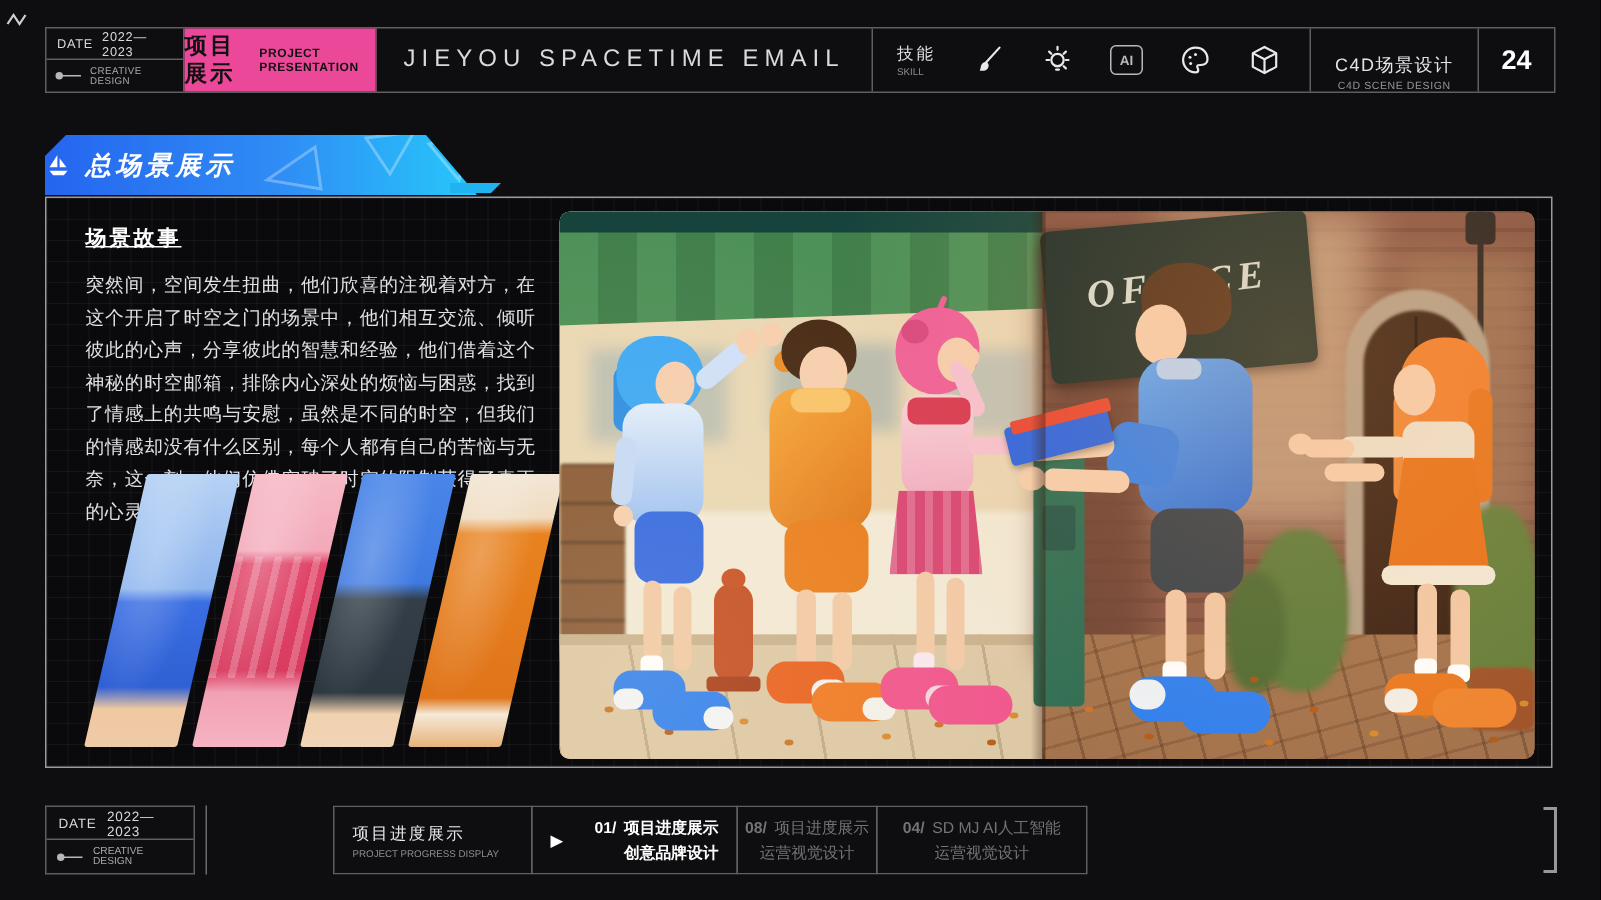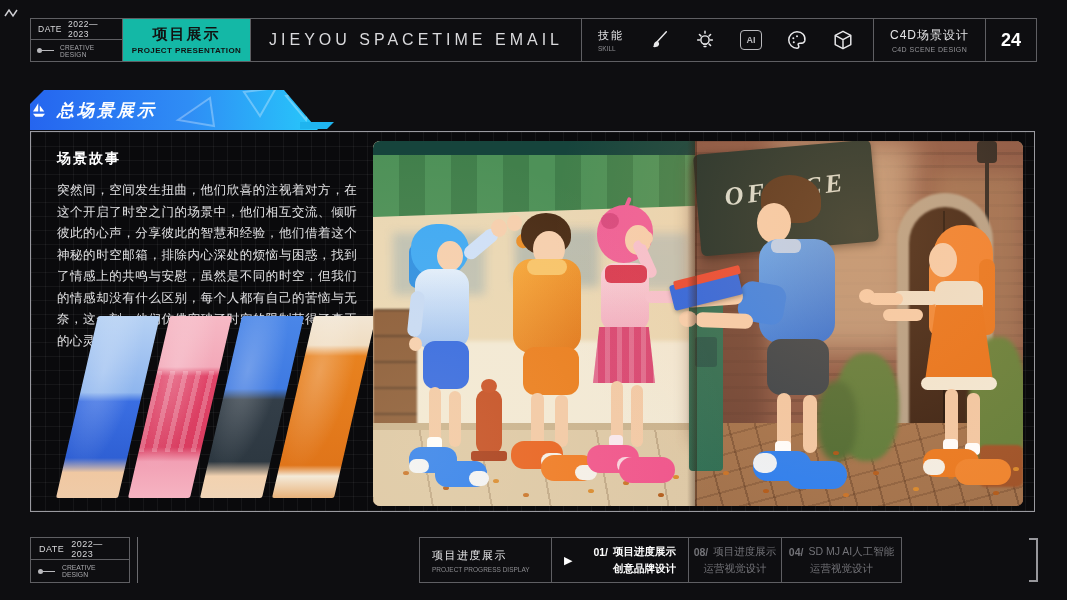--- a/index.html
+++ b/index.html
@@ -12,33 +12,33 @@
   .topbar{position:absolute;left:30px;top:18px;width:1007px;height:44px;display:flex;
           border:1px solid #5f5f63;box-sizing:border-box;}
   .tb{border-right:1px solid #5f5f63;box-sizing:border-box;height:100%;}
   .tb:last-child{border-right:none;}
   .date-box{width:92px;font-size:8.5px;color:#d8d8db;}
   .date-box .r1,.date-box .r2{height:50%;display:flex;align-items:center;padding:0 7px;gap:6px;box-sizing:border-box;}
   .date-box .r1{border-bottom:1px solid #5f5f63;letter-spacing:.5px;}
   .date-box .r2{font-size:6.5px;color:#a8a8ac;letter-spacing:.3px;}
   .arrowline{width:16px;height:1px;background:#b8b8bc;position:relative;flex:none;}
   .arrowline:before{content:"";position:absolute;left:-1px;top:-2px;width:5px;height:5px;border-radius:50%;background:#b8b8bc;}
-  .white-box{width:128px;background:#14b8a6;color:#111;display:flex;flex-direction:column;align-items:center;justify-content:center;gap:2px;}
+  .white-box{width:128px;background:#ec4899;color:#111;display:flex;flex-direction:row;align-items:center;justify-content:center;gap:2px;}
   .white-box .cn{font-size:15px;font-weight:700;letter-spacing:2px;}
   .white-box .en{font-size:8px;font-weight:700;letter-spacing:.4px;}
   .skill-box{width:292px;display:flex;align-items:center;gap:24px;padding:0 16px;box-sizing:border-box;}
   .skill-lab{display:flex;flex-direction:column;gap:2px;}
   .skill-lab .cn{font-size:11px;color:#e0e0e2;letter-spacing:2px;}
   .skill-lab .en{font-size:6.5px;color:#8d8d91;}
   .sicon{width:22px;height:22px;flex:none;display:flex;align-items:center;justify-content:center;}
   .ai-badge{width:20px;height:18px;border:1.5px solid #b9b9bd;border-radius:4px;color:#b9b9bd;
             font-size:9px;font-weight:700;display:flex;align-items:center;justify-content:center;}
   .title-box{flex:1;display:flex;align-items:center;justify-content:center;font-size:16px;
              letter-spacing:4px;color:#dadadd;}
-  .c4d-box{width:112px;display:flex;flex-direction:column;align-items:center;justify-content:center;gap:2px;}
+  .c4d-box{width:112px;display:flex;flex-direction:column;align-items:center;justify-content:flex-end;gap:2px;}
   .c4d-box .cn{font-size:12px;color:#e4e4e6;letter-spacing:1px;}
   .c4d-box .en{font-size:7px;color:#96969a;letter-spacing:.4px;}
   .page-box{width:50px;display:flex;align-items:center;justify-content:center;font-size:18px;font-weight:800;color:#fff;}
 
   
   .banner{position:absolute;left:30px;top:90px;width:288px;height:40px;
           background:linear-gradient(90deg,#2565ef 0%,#2f8df5 55%,#27c8fa 100%);
           clip-path:polygon(14px 0,calc(100% - 34px) 0,100% 100%,0 100%,0 14px);
           display:flex;align-items:center;box-sizing:border-box;gap:9px;overflow:hidden;}
   .banner .lab{font-size:17px;font-weight:800;font-style:italic;letter-spacing:3px;color:#fff;z-index:2;}
@@ -46,21 +46,21 @@
   .banner-tail{position:absolute;left:300px;top:122px;width:34px;height:7px;background:#1fb4ef;
                clip-path:polygon(0 0,100% 0,calc(100% - 7px) 100%,0 100%);}
 
   
   .content{position:absolute;left:30px;top:131px;width:1005px;height:381px;box-sizing:border-box;
            border:1px solid #9a9aa0;background-color:#0a0a0c;
            background-image:linear-gradient(rgba(255,255,255,.05) 1px,transparent 1px),
                             linear-gradient(90deg,rgba(255,255,255,.05) 1px,transparent 1px);
            background-size:14px 14px;}
   .story{position:absolute;left:26px;top:18px;width:300px;}
-  .story h3{margin:0 0 12px 0;font-size:14px;letter-spacing:2px;color:#fff;}
+  .story h3{margin:0 0 12px 0;font-size:14px;letter-spacing:2px;color:#fff;text-decoration:underline;}
   .story p{margin:0;font-size:12.5px;line-height:1.72;color:#e2e2e4;text-align:justify;letter-spacing:.3px;}
 
   
   .thumbs{position:absolute;left:30px;top:184px;width:290px;height:182px;}
   .thumb{position:absolute;top:0;width:62px;height:182px;transform:skewX(-13deg);overflow:hidden;border-radius:2px;}
   .t1{left:16px;background:linear-gradient(180deg,#b6d1f4 0%,#8fb6ee 42%,#3a6ee2 47%,#2f60d4 78%,#f0c8a2 86%,#efcba8 100%);}
   .t2{left:88px;background:linear-gradient(180deg,#f6b9c5 0%,#f3a9b9 28%,#e04468 33%,#d93c60 72%,#f2a0b4 80%,#f6b4c2 100%);}
   .t3{left:160px;background:linear-gradient(180deg,#4a86e8 0%,#3f7ae2 40%,#333e48 46%,#2d3841 80%,#f2d2b0 88%,#efd4b6 100%);}
   .t4{left:232px;background:linear-gradient(180deg,#f2e6d4 0%,#f0ddc2 16%,#e8821f 22%,#e0751a 82%,#f4ead8 88%,#e8b27a 100%);}
   .thumb:after{content:"";position:absolute;inset:0;background:radial-gradient(ellipse at 30% 30%,rgba(255,255,255,.25),transparent 55%);}
@@ -84,33 +84,33 @@
   .pavL{background:#ddc8a6;
      background-image:repeating-linear-gradient(80deg,rgba(120,90,60,.28) 0 2px,transparent 2px 58px);}
 
   
   .bdate{position:absolute;left:30px;top:537px;width:100px;height:46px;border:1px solid #5f5f63;
          box-sizing:border-box;font-size:9px;color:#d8d8db;}
   .bdate .r1,.bdate .r2{height:50%;display:flex;align-items:center;padding:0 8px;gap:7px;box-sizing:border-box;}
   .bdate .r1{border-bottom:1px solid #5f5f63;letter-spacing:.5px;}
   .bdate .r2{font-size:6.8px;color:#a8a8ac;}
   .btick{position:absolute;left:137px;top:537px;height:46px;border-left:1px solid #6b6b6f;}
-  .bstrip{position:absolute;left:222px;top:537px;width:680px;height:46px;display:flex;overflow:hidden;justify-content:flex-end;}
+  .bstrip{position:absolute;left:222px;top:537px;width:680px;height:46px;display:flex;overflow:hidden;}
   .bb{border:1px solid #5f5f63;box-sizing:border-box;height:46px;flex:none;margin-left:-1px;
       display:flex;align-items:center;justify-content:center;}
   .bb:first-child{margin-left:0;}
   .bb-prog{width:133px;flex-direction:column;gap:3px;align-items:flex-start;padding:0 12px;}
   .bb-prog .cn{font-size:11px;color:#e8e8ea;letter-spacing:1.5px;}
   .bb-prog .en{font-size:6.5px;color:#8d8d91;}
   .bb-item{flex-direction:column;gap:3px;font-size:10.5px;color:#737378;}
   .bb-item .rw{display:flex;gap:5px;align-items:center;}
   .bb1{width:138px;flex-direction:row;gap:0;justify-content:flex-start;padding:0 12px;box-sizing:border-box;}
   .bb1 .play{color:#fff;font-size:11px;margin-right:auto;}
   .bb1 .lines{display:flex;flex-direction:column;gap:3px;align-items:flex-end;color:#fff;font-weight:700;}
-  .bb2{width:109px;} .bb3{width:94px;} .bb4{width:121px;}
+  .bb2{width:109px;} .bb3{width:94px;} .bb4{width:141px;}
   .bb5{width:120px;color:#e8e8ea;font-weight:700;align-items:flex-start;padding-left:14px;box-sizing:border-box;}
   .rbracket{position:absolute;left:1029px;top:538px;width:9px;height:44px;
             border-top:2px solid #97979c;border-right:2px solid #97979c;border-bottom:2px solid #97979c;box-sizing:border-box;}
   .squiggle{position:absolute;left:4px;top:7px;}
 </style>
 </head>
 <body>
 
 <div class="stage">
 

